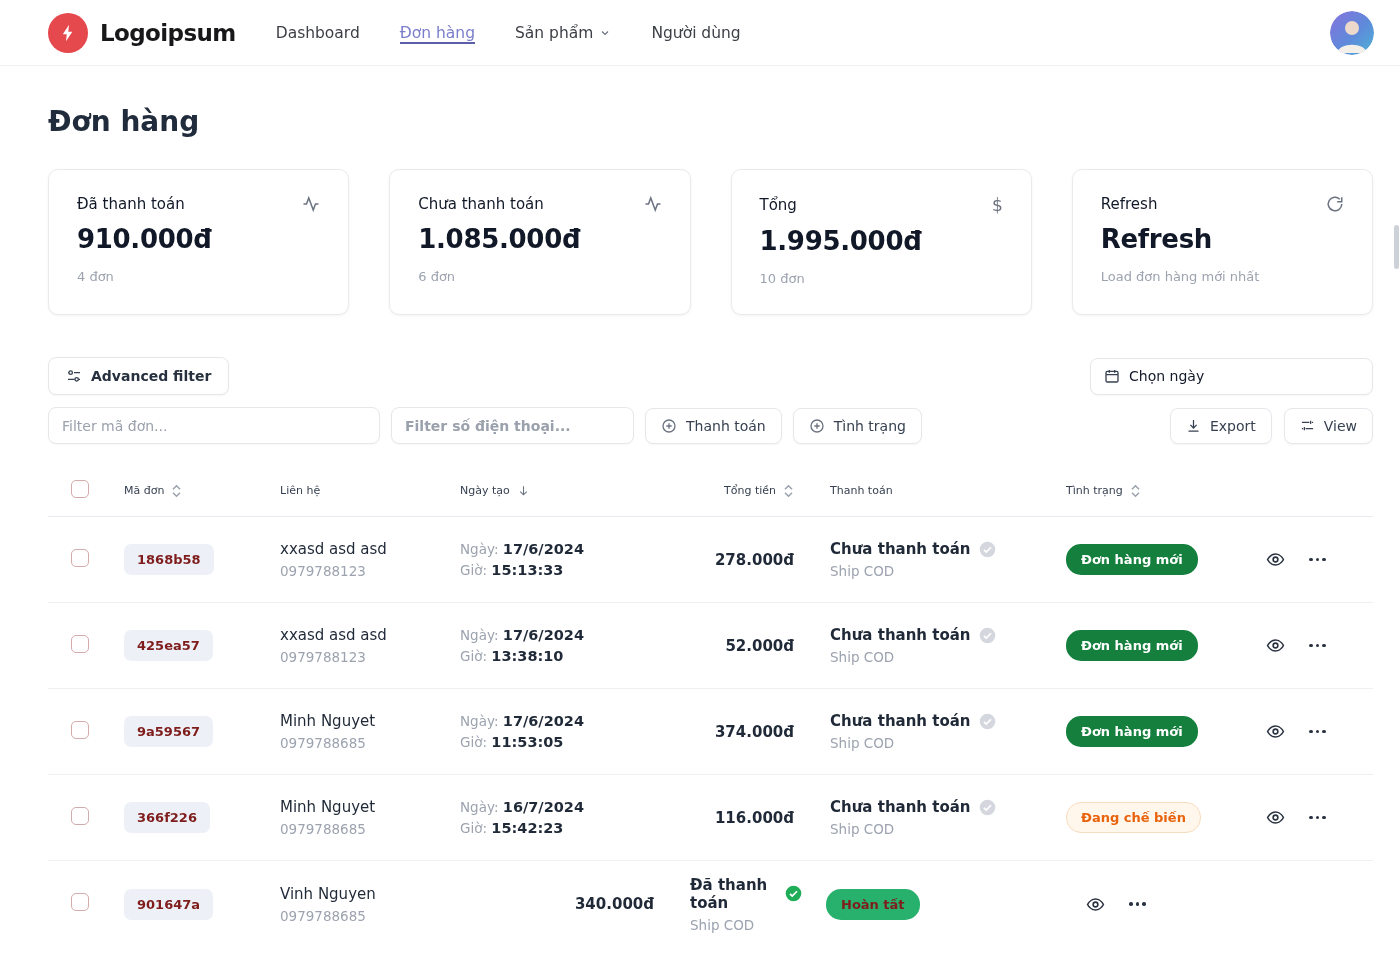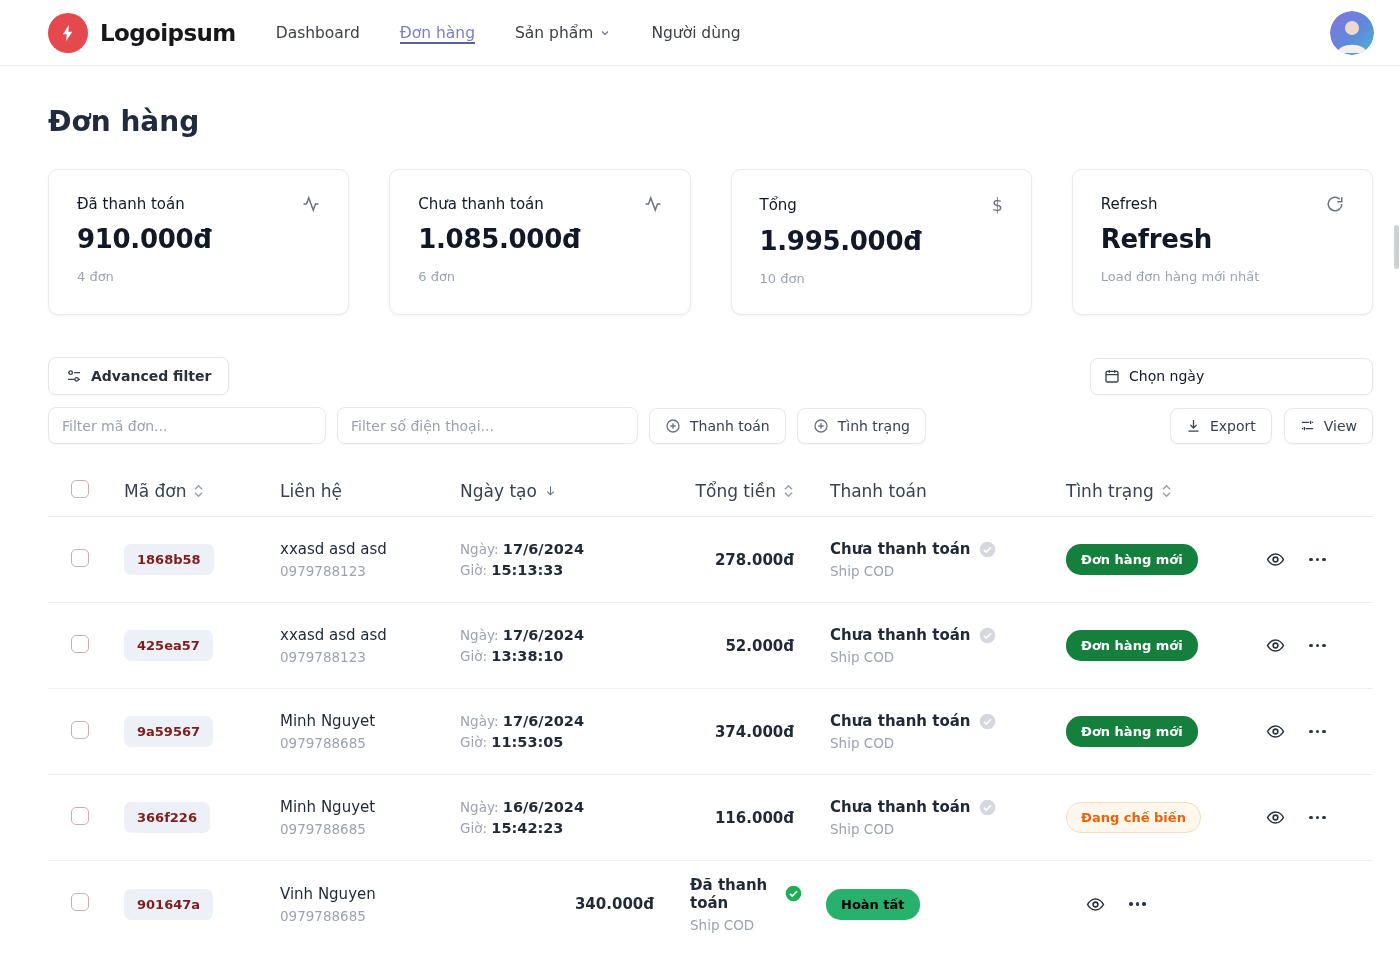--- a/index.html
+++ b/index.html
@@ -36,33 +36,33 @@
   .card-sub { font-size:13px; color:#9ca3af; margin-top:15px; }
 
   
   .filter-row1 { display:flex; justify-content:space-between; align-items:center; margin-bottom:12px; }
   .btn { display:inline-flex; align-items:center; gap:9px; border:1px solid #e5e7eb; background:#fff;
     border-radius:8px; font-size:14px; color:#27303f; cursor:pointer;
     font-family:inherit; box-shadow:0 1px 2px rgba(16,24,40,.04); }
   .btn-adv { padding:10px 17px; font-weight:600; }
   .btn-date { width:283px; height:37px; padding:0 13px; justify-content:flex-start; font-weight:400; color:#111827; }
   .filter-row2 { display:flex; align-items:center; gap:11px; margin-bottom:21px; }
-  .filter-input { width:278px; height:37px; border:1px solid #e5e7eb; border-radius:8px;
+  .filter-input { width:332px; height:37px; border:1px solid #e5e7eb; border-radius:8px;
     padding:0 13px; font-size:14px; font-family:inherit; color:#1f2937; outline:none;
     box-shadow:0 1px 2px rgba(16,24,40,.03); }
   .filter-input::placeholder { color:#9aa1ac; }
-  .filter-input.phone { width:301px; }
+  .filter-input.phone { width:243px;font-weight:bold; }
   .btn-pill { height:36px; padding:0 15px; font-weight:500; color:#374151; }
   .right-group { margin-left:auto; display:flex; gap:12px; }
   .ico { display:inline-flex; color:#4b5563; }
 
   
   .table { width:100%; }
   .tgrid { display:grid; grid-template-columns:64px 160px 180px 210px 140px 240px 180px 1fr; align-items:center; }
-  .thead { height:52px; border-bottom:1px solid #e7eaee; color:#374151; font-size:17px; }
+  .thead { height:52px; border-bottom:1px solid #e7eaee; color:#374151; font-size:11px; }
   .th { display:flex; align-items:center; gap:7px; }
   .sort-ico { color:#9ca3af; display:inline-flex; cursor:pointer; }
   .trow { height:86px; border-bottom:1px solid #eef1f4; }
   .trow:last-child { border-bottom:none; }
   .cell-pad { padding-left:8px; }
   .checkbox-cell { padding-left:23px; }
   .checkbox { width:18px; height:18px; border:1.5px solid #d5aaaa; border-radius:5px;
     display:inline-block; cursor:pointer; background:#fff; }
   .id-badge { display:inline-block; background:#edf1f7; color:#7f1d1d; font-size:13px; font-weight:700;
     padding:8px 13px; border-radius:7px; cursor:default; }
@@ -78,21 +78,21 @@
   .pay-top { display:flex; align-items:center; gap:8px; font-size:15px; font-weight:600; color:#1f2937; }
   .pay-check { width:17px; height:17px; display:inline-flex; }
   [data-paid="unpaid"] .pay-check { color:#d4d8de; }
   [data-paid="paid"] .pay-check { color:#1fad57; }
   .pay-sub { font-size:13.5px; color:#9ca3af; margin-top:5px; }
   .status-cell { padding-left:24px; }
   .status-pill { display:inline-block; font-size:13px; font-weight:700; padding:7px 14px;
     border-radius:15px; border:1px solid transparent; cursor:default; }
   .status-pill[data-status="new"] { background:#15803d; color:#fff; }
   .status-pill[data-status="processing"] { background:#fff6ec; color:#e8630c; border-color:#f7ddc0; }
-  .status-pill[data-status="done"] { background:#28b06d; color:#000000; }
+  .status-pill[data-status="done"] { background:#28b06d; color:#7f1d1d; }
   .actions-cell { display:flex; align-items:center; gap:24px; padding-left:44px; }
   .eye-btn { display:inline-flex; color:#2a3341; cursor:pointer; }
   .more-btn { display:inline-flex; gap:3px; cursor:pointer; align-items:center; }
   .more-btn i { width:3.5px; height:3.5px; border-radius:50%; background:#2a3341; display:block; }
 
   .scrollbar-thumb { position:fixed; right:1px; top:225px; width:5px; height:44px;
     background:#cdd2d8; border-radius:3px; }
 </style>
 </head>
 <body>
@@ -418,21 +418,21 @@
     </div>
 
     <div class="tgrid trow">
       <div class="checkbox-cell"><span class="checkbox"></span></div>
       <div class="id-col"><span class="id-badge">366f226</span></div>
       <div class="cell-pad">
         <div class="contact-name">Minh Nguyet</div>
         <div class="contact-phone">0979788685</div>
       </div>
       <div class="cell-pad">
-        <div class="dt-line"><span>Ngày:</span> <b>16/6/2024</b></div>
+        <div class="dt-line"><span>Ngày:</span> <b>16/7/2024</b></div>
         <div class="dt-line"><span>Giờ:</span> <b>15:42:23</b></div>
       </div>
       <div class="amount-cell">116.000đ</div>
       <div class="pay-cell" data-paid="unpaid">
         <div class="pay-top">
             <span>Chưa thanh toán</span>
           <span class="pay-check">
             <svg width="17" height="17" viewBox="0 0 24 24">
                 <circle cx="12" cy="12" r="11" fill="currentColor"></circle>
                 <path d="M7 12.5l3.2 3.2L17 8.8" stroke="#fff" stroke-width="2.4" fill="none"></path>

